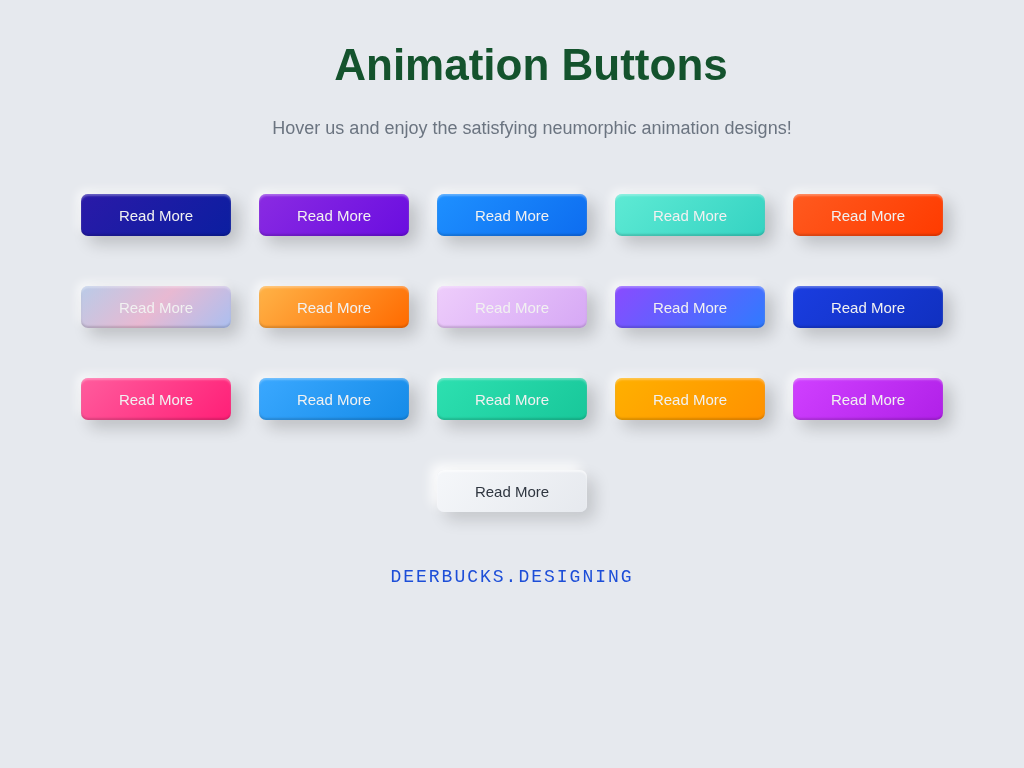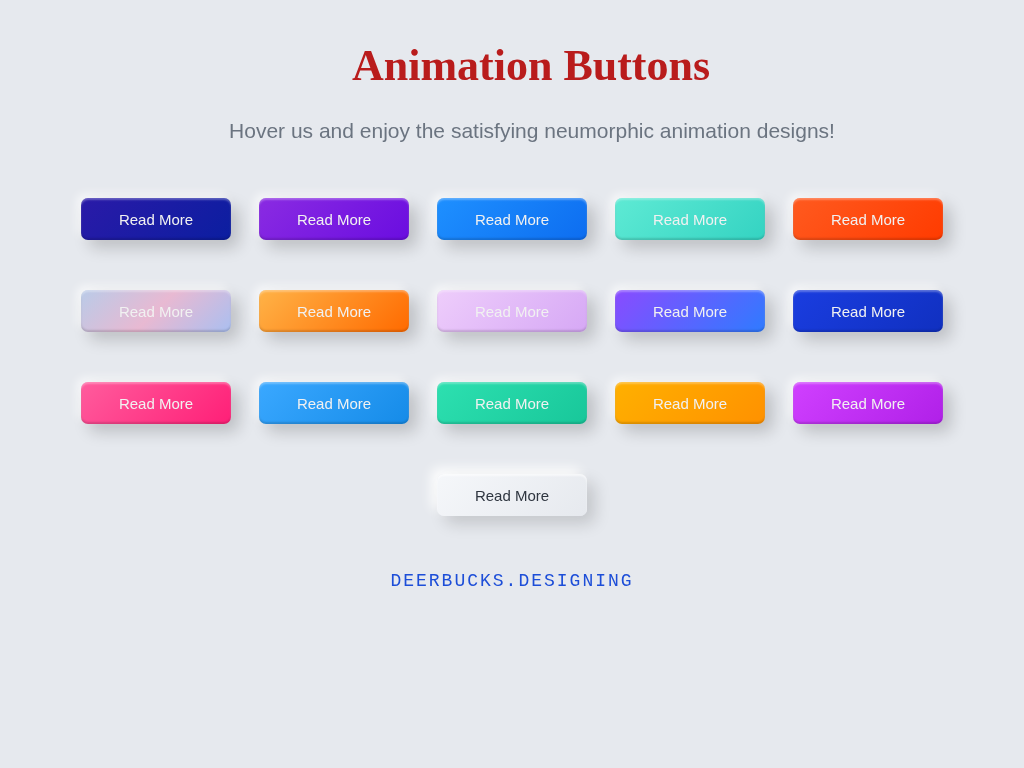--- a/index.html
+++ b/index.html
@@ -9,29 +9,29 @@
     background: #e6e9ee;
     font-family: "Segoe UI", "Helvetica Neue", Arial, sans-serif;
     overflow: hidden;
   }
   .wrap {
     width: 100%;
     padding-top: 40px;
     text-align: center;
   }
   h1.title {
-    font-family: Liberation Serif, serif;
+    font-family: Liberation Sans, sans-serif;
     font-weight: 700;
     font-size: 44px;
-    color: #b91c1c;
+    color: #14532d;
     padding-left: 38px;
   }
   p.subtitle {
     margin-top: 28px;
-    font-size: 21px;
+    font-size: 18px;
     color: #6b7480;
     padding-left: 40px;
   }
   .grid {
     margin: 55px auto 0;
     width: 960px;
     display: flex;
     flex-wrap: wrap;
     justify-content: center;
     gap: 50px 28px;

